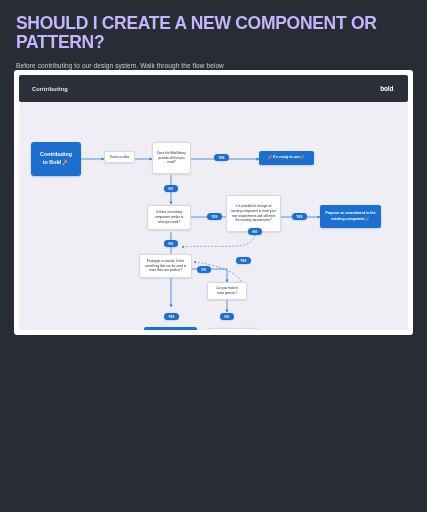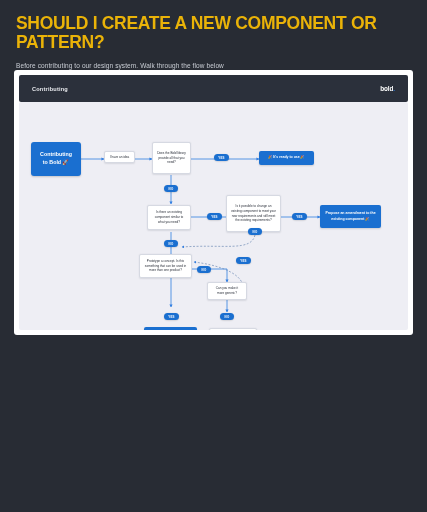--- a/index.html
+++ b/index.html
@@ -6,21 +6,21 @@
   html, body {
     width: 427px; height: 512px;
     background: #282c34;
     font-family: "Liberation Sans", sans-serif;
     overflow: hidden;
   }
   .page { width: 427px; height: 512px; position: relative; background: #282c34; }
 
   .hdr { padding: 14px 16px 0 16px; }
   .hdr h1 {
-    color: #eab308;
+    color: #c4b5fd;
     font-size: 17.5px;
     font-weight: bold;
     letter-spacing: -0.3px;
     line-height: 1.1;
   }
   .hdr p {
     color: #c9cdd4;
     font-size: 6.5px;
     margin-top: 9px;
     letter-spacing: 0.1px;

